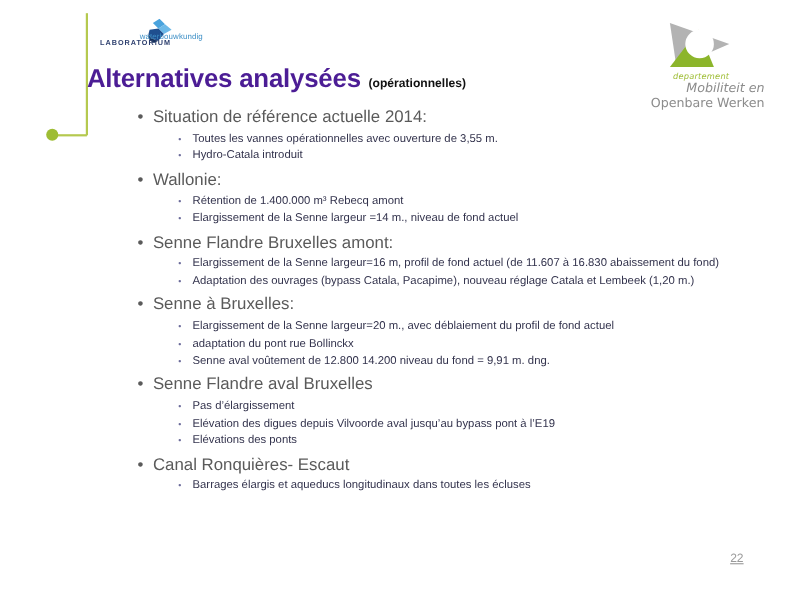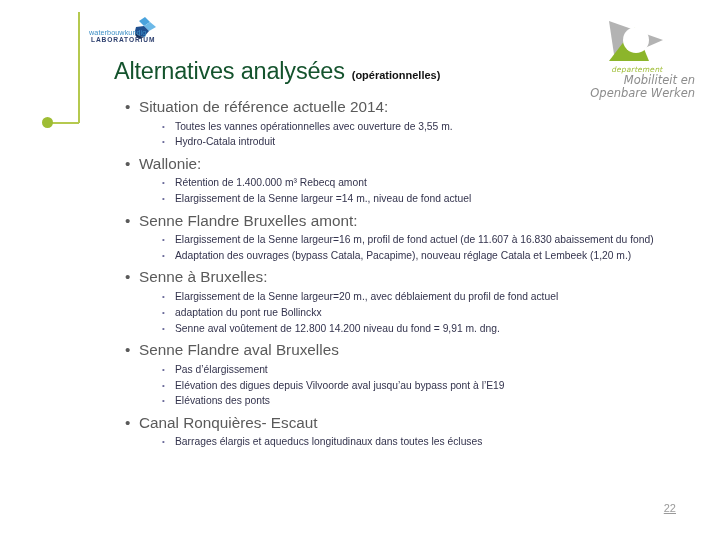--- a/index.html
+++ b/index.html
@@ -45,26 +45,27 @@
   
   .wl-logo {
     position: absolute;
     left: 78px;
     top: 17px;
     width: 90px;
     height: 32px;
   }
   .wl-logo .wl-text1 {
     position: absolute;
-    left: 11px;
+    left: 1px;
     top: 11px;
     font-size: 7.2px;
     letter-spacing: 0.1px;
     color: #3d8fc6;
     white-space: nowrap;
+    padding-left: 48px;
   }
   .wl-logo .wl-text2 {
     position: absolute;
     left: 13px;
     top: 19px;
     font-size: 6.6px;
     letter-spacing: 0.9px;
     color: #2d3f6e;
     font-weight: bold;
     white-space: nowrap;
@@ -108,39 +109,37 @@
     font-style: italic;
     color: #8c8c8c;
     white-space: nowrap;
   }
   .mow-l2 {
     position: absolute;
     right: 0px;
     top: 68px;
     font-family: "DejaVu Sans", sans-serif;
     font-size: 11.5px;
-    font-style: italic;
     color: #8c8c8c;
     white-space: nowrap;
   }
 
   
   .title-row {
     position: absolute;
     left: 79px;
     top: 58px;
     display: flex;
     align-items: baseline;
   }
   .title-main {
     font-size: 23.5px;
-    font-weight: normal;
-    color: #14532d;
+    font-weight: bold;
+    color: #4c1d95;
     letter-spacing: -0.2px;
-    padding-left: 35px;
   }
   .title-sub {
     font-size: 11px;
     font-weight: bold;
     color: #111111;
     margin-left: 7px;
   }
 
   
   .content {

